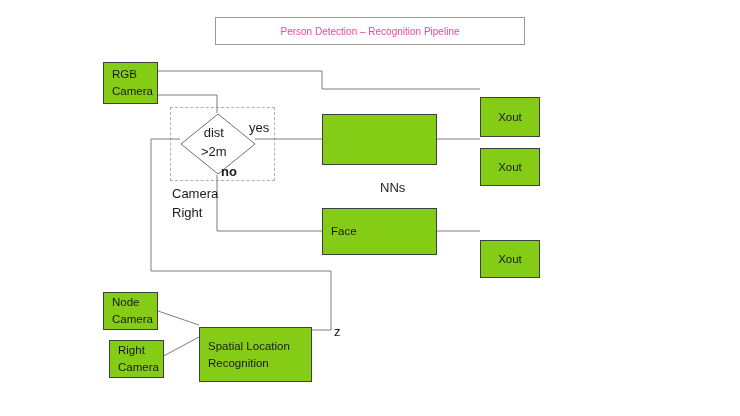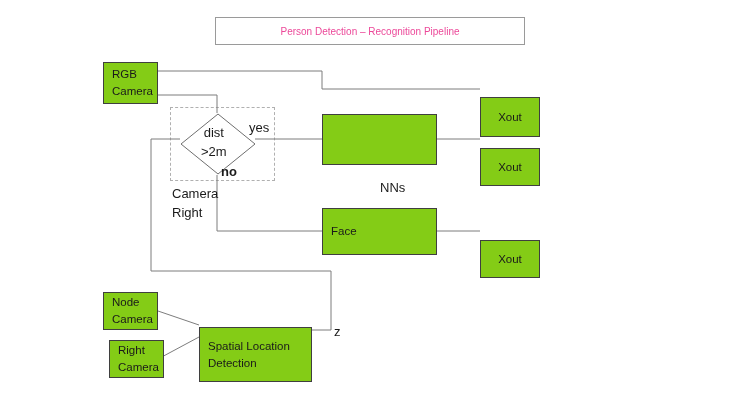--- a/index.html
+++ b/index.html
@@ -169,16 +169,16 @@
     <span class="ln">Camera</span>
   </div>
 
   <div class="node left-pad" style="left:109px; top:340px; width:55px; height:38px;">
     <span class="ln">Right</span>
     <span class="ln">Camera</span>
   </div>
 
   <div class="node left-pad" style="left:199px; top:303px; width:113px; height:55px;margin-top:24px;">
     <span class="ln">Spatial Location</span>
-    <span class="ln">Detection</span>
+    <span class="ln">Recognition</span>
   </div>
 
 </div>
 
 </body></html>

